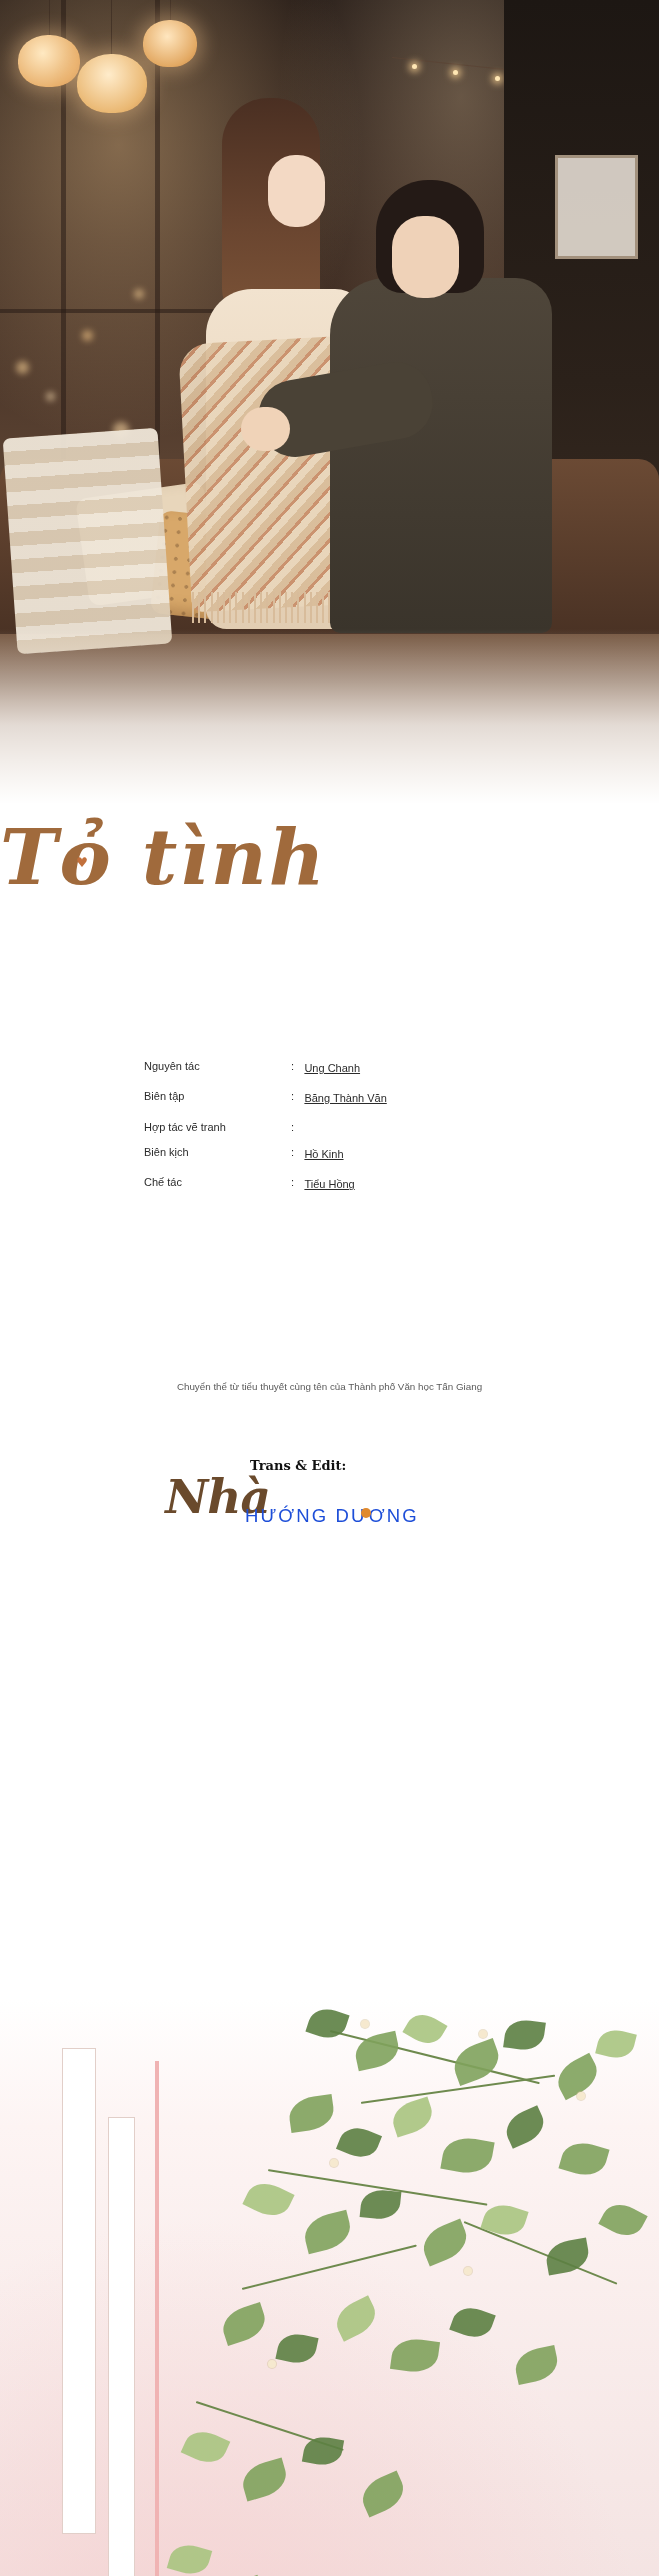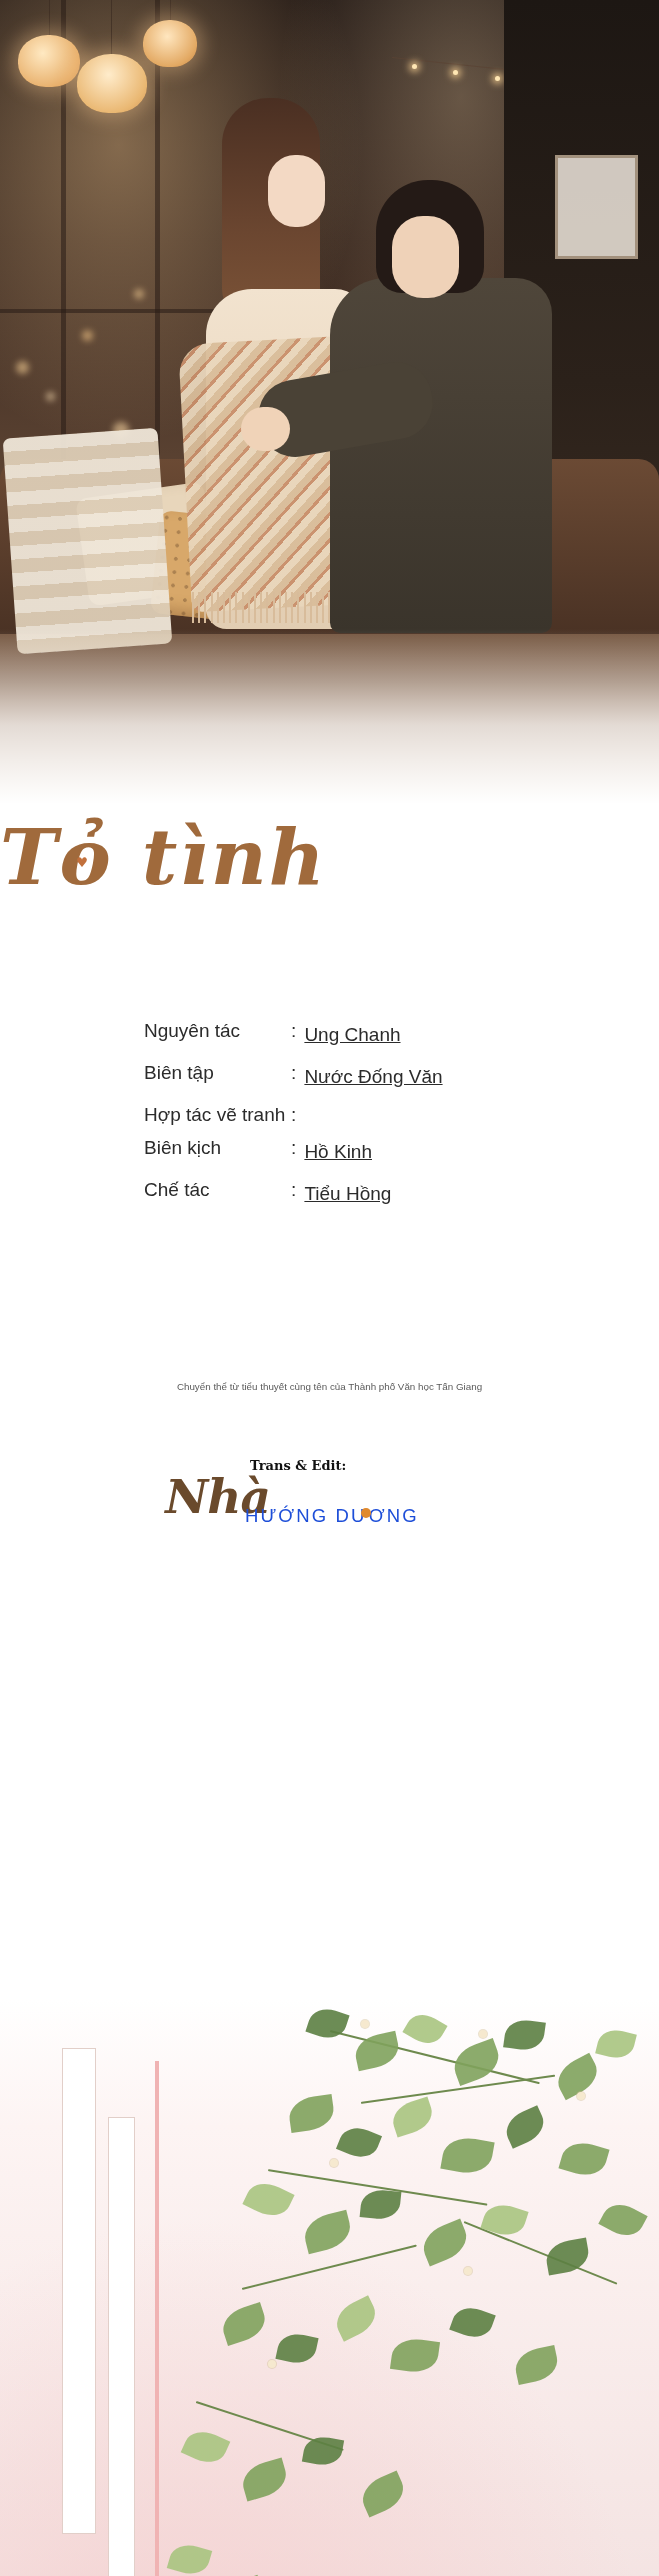--- a/index.html
+++ b/index.html
@@ -249,25 +249,25 @@
     height: 13.4px;
     color: #c2703c;
     font-size: 13.4px;
     line-height: 13.4px;
   }
 
   
   .credits {
     position: absolute;
     left: 144px;
-    top: 1021px;
+    top: 1061px;
     width: 371px;
     font-family: "Liberation Sans", sans-serif;
     color: #2b2b2b;
-    font-size: 19px;
+    font-size: 11px;
     line-height: 1.0;
   }
   .credit-row {
     display: flex;
     margin-bottom: 14.4px;
   }
   .credit-label {
     width: 147px;
     white-space: nowrap;
   }
@@ -454,21 +454,21 @@
 
   <div class="credits">
     <div class="credit-row">
       <div class="credit-label">Nguyên tác</div>
       <div class="credit-colon">:</div>
       <div class="credit-value">Ung Chanh</div>
     </div>
     <div class="credit-row">
       <div class="credit-label">Biên tập</div>
       <div class="credit-colon">:</div>
-      <div class="credit-value">Nước Đống Văn</div>
+      <div class="credit-value">Băng Thành Văn</div>
     </div>
     <div class="credit-row">
       <div class="credit-label">Hợp tác vẽ tranh</div>
       <div class="credit-colon">:</div>
     </div>
     <div class="credit-row">
       <div class="credit-label">Biên kịch</div>
       <div class="credit-colon">:</div>
       <div class="credit-value">Hồ Kinh</div>
     </div>

